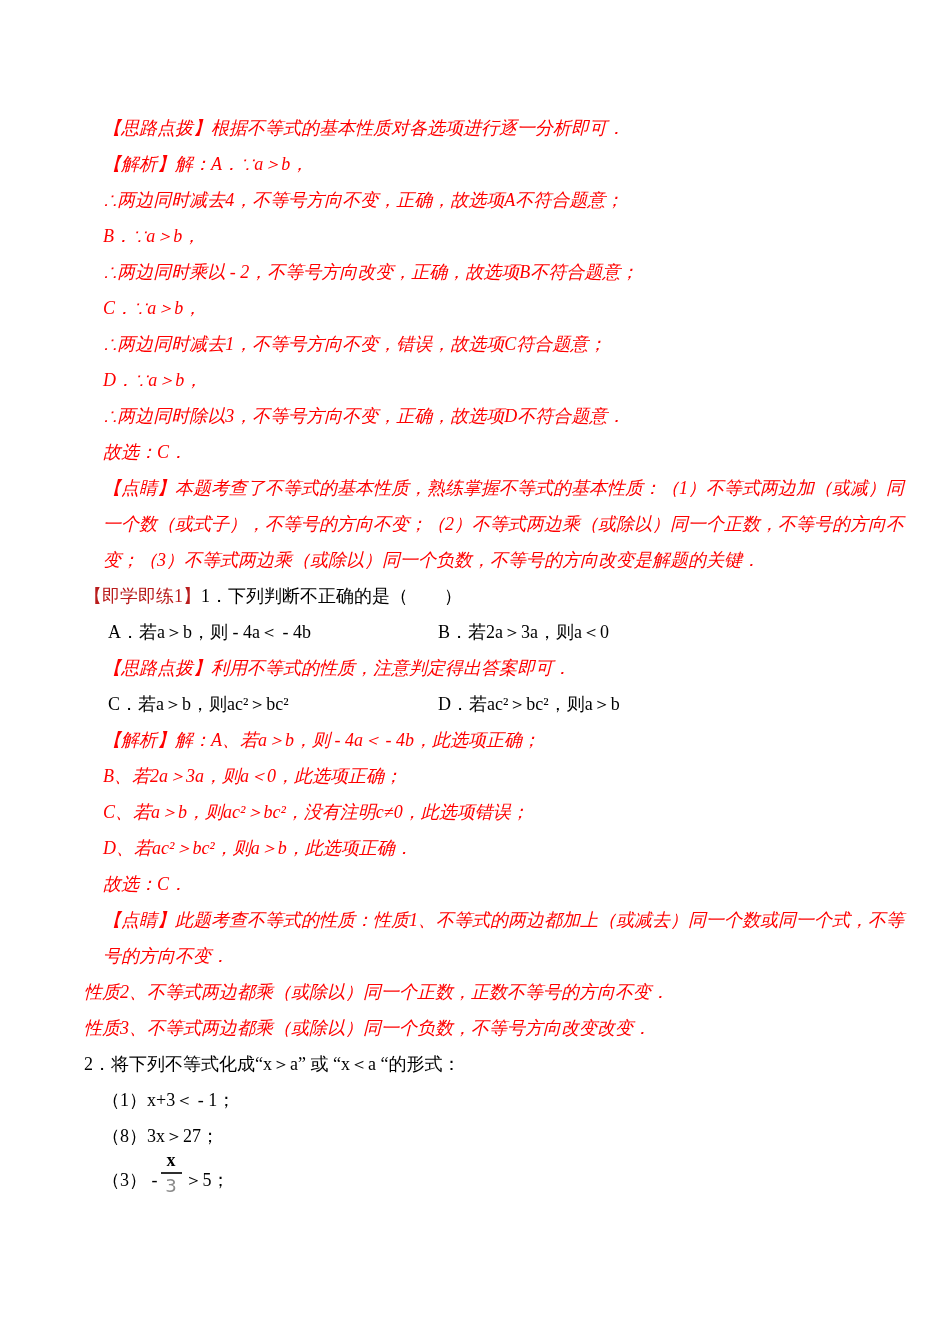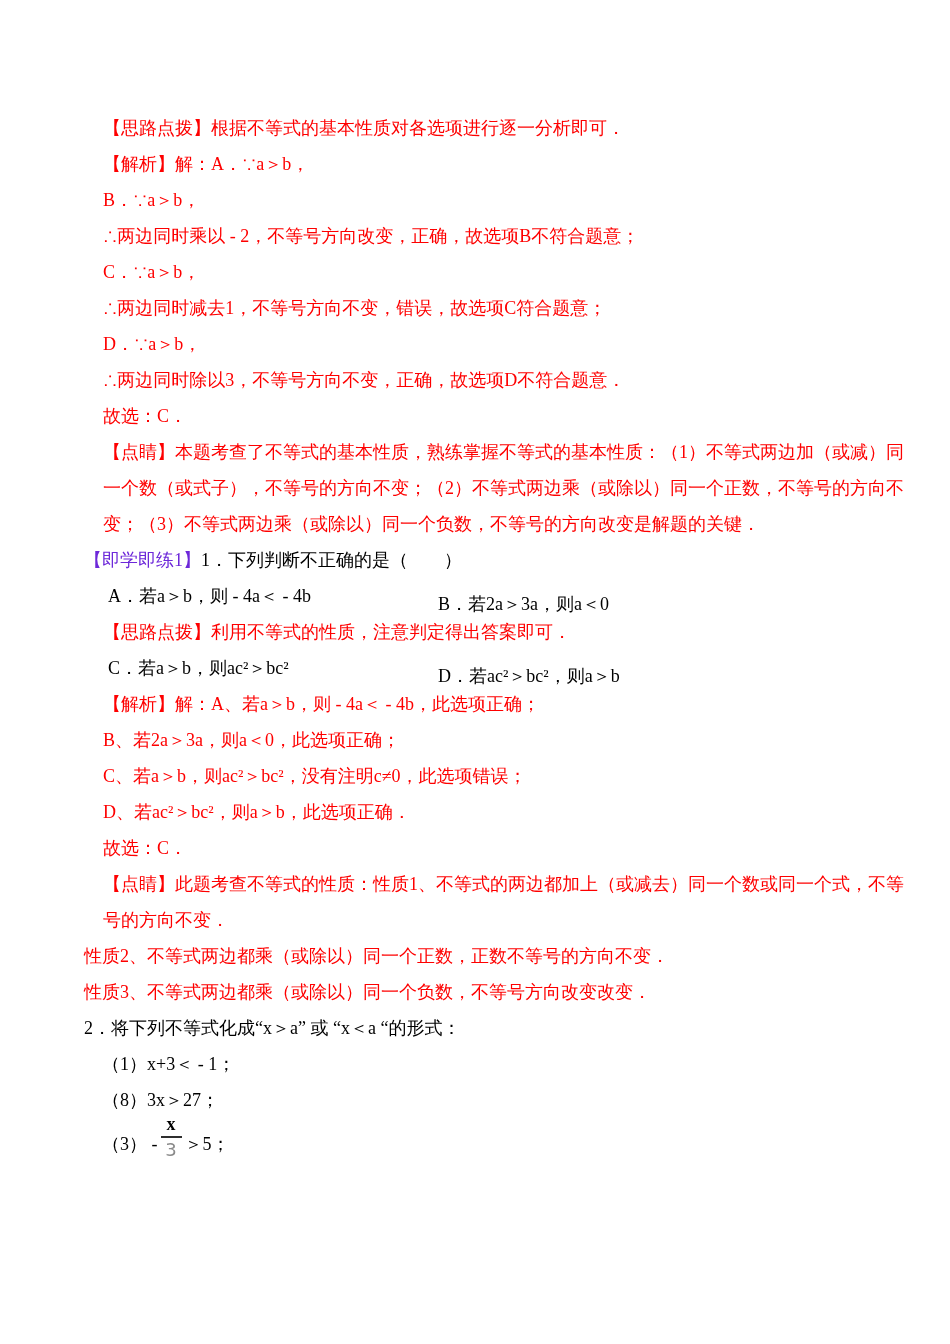--- a/index.html
+++ b/index.html
@@ -6,40 +6,41 @@
   .page{
     position:relative;
     width:950px;height:1344px;
     background:#ffffff;
     font-family:"Liberation Serif","DejaVu Serif",serif;
     font-size:18px;color:#000;
     overflow:hidden;
   }
   .content{position:absolute;left:84px;top:110px;width:820px;}
   .line{height:36px;line-height:36px;white-space:nowrap;}
-  .red{color:#fe0000;}
-  .blue{color:#6d28d9;}
+  .red{color:#fe0000;font-style:italic;}
+  .blue{color:#b91c1c;}
   .ind{padding-left:19px;}   
   .ind2{padding-left:18px;}  
   .optrow{position:relative;padding-left:24px;}
-  .opt-b{position:absolute;left:354px;top:8px;}
+  .opt-b{position:absolute;left:354px;top:0;}
   .fracline{height:52px;display:flex;align-items:center;white-space:nowrap;}
   .frac{display:inline-flex;flex-direction:column;align-items:center;margin:0 3px;transform:translateY(-7px);}
   .frac-num{font-weight:700;line-height:1;padding:0 6px 3px;}
   .frac-bar{height:2px;background:#2f2f2f;align-self:stretch;}
   .frac-den{line-height:1;padding-top:3px;color:#8a8a8a;font-family:"DejaVu Sans",sans-serif;}
 </style>
 </head>
 <body>
 
 <div class="page">
   <div class="content">
 
     <div class="line red ind">【思路点拨】根据不等式的基本性质对各选项进行逐一分析即可．</div>
     <div class="line red ind">【解析】解：A．∵a＞b，</div>
+    <div class="line red ind">∴两边同时减去4，不等号方向不变，正确，故选项A不符合题意；</div>
     <div class="line red ind">B．∵a＞b，</div>
     <div class="line red ind">∴两边同时乘以 - 2，不等号方向改变，正确，故选项B不符合题意；</div>
     <div class="line red ind">C．∵a＞b，</div>
     <div class="line red ind">∴两边同时减去1，不等号方向不变，错误，故选项C符合题意；</div>
     <div class="line red ind">D．∵a＞b，</div>
     <div class="line red ind">∴两边同时除以3，不等号方向不变，正确，故选项D不符合题意．</div>
     <div class="line red ind">故选：C．</div>
     <div class="line red ind">【点睛】本题考查了不等式的基本性质，熟练掌握不等式的基本性质：（1）不等式两边加（或减）同</div>
     <div class="line red ind">一个数（或式子），不等号的方向不变；（2）不等式两边乘（或除以）同一个正数，不等号的方向不</div>
     <div class="line red ind">变；（3）不等式两边乘（或除以）同一个负数，不等号的方向改变是解题的关键．</div>

